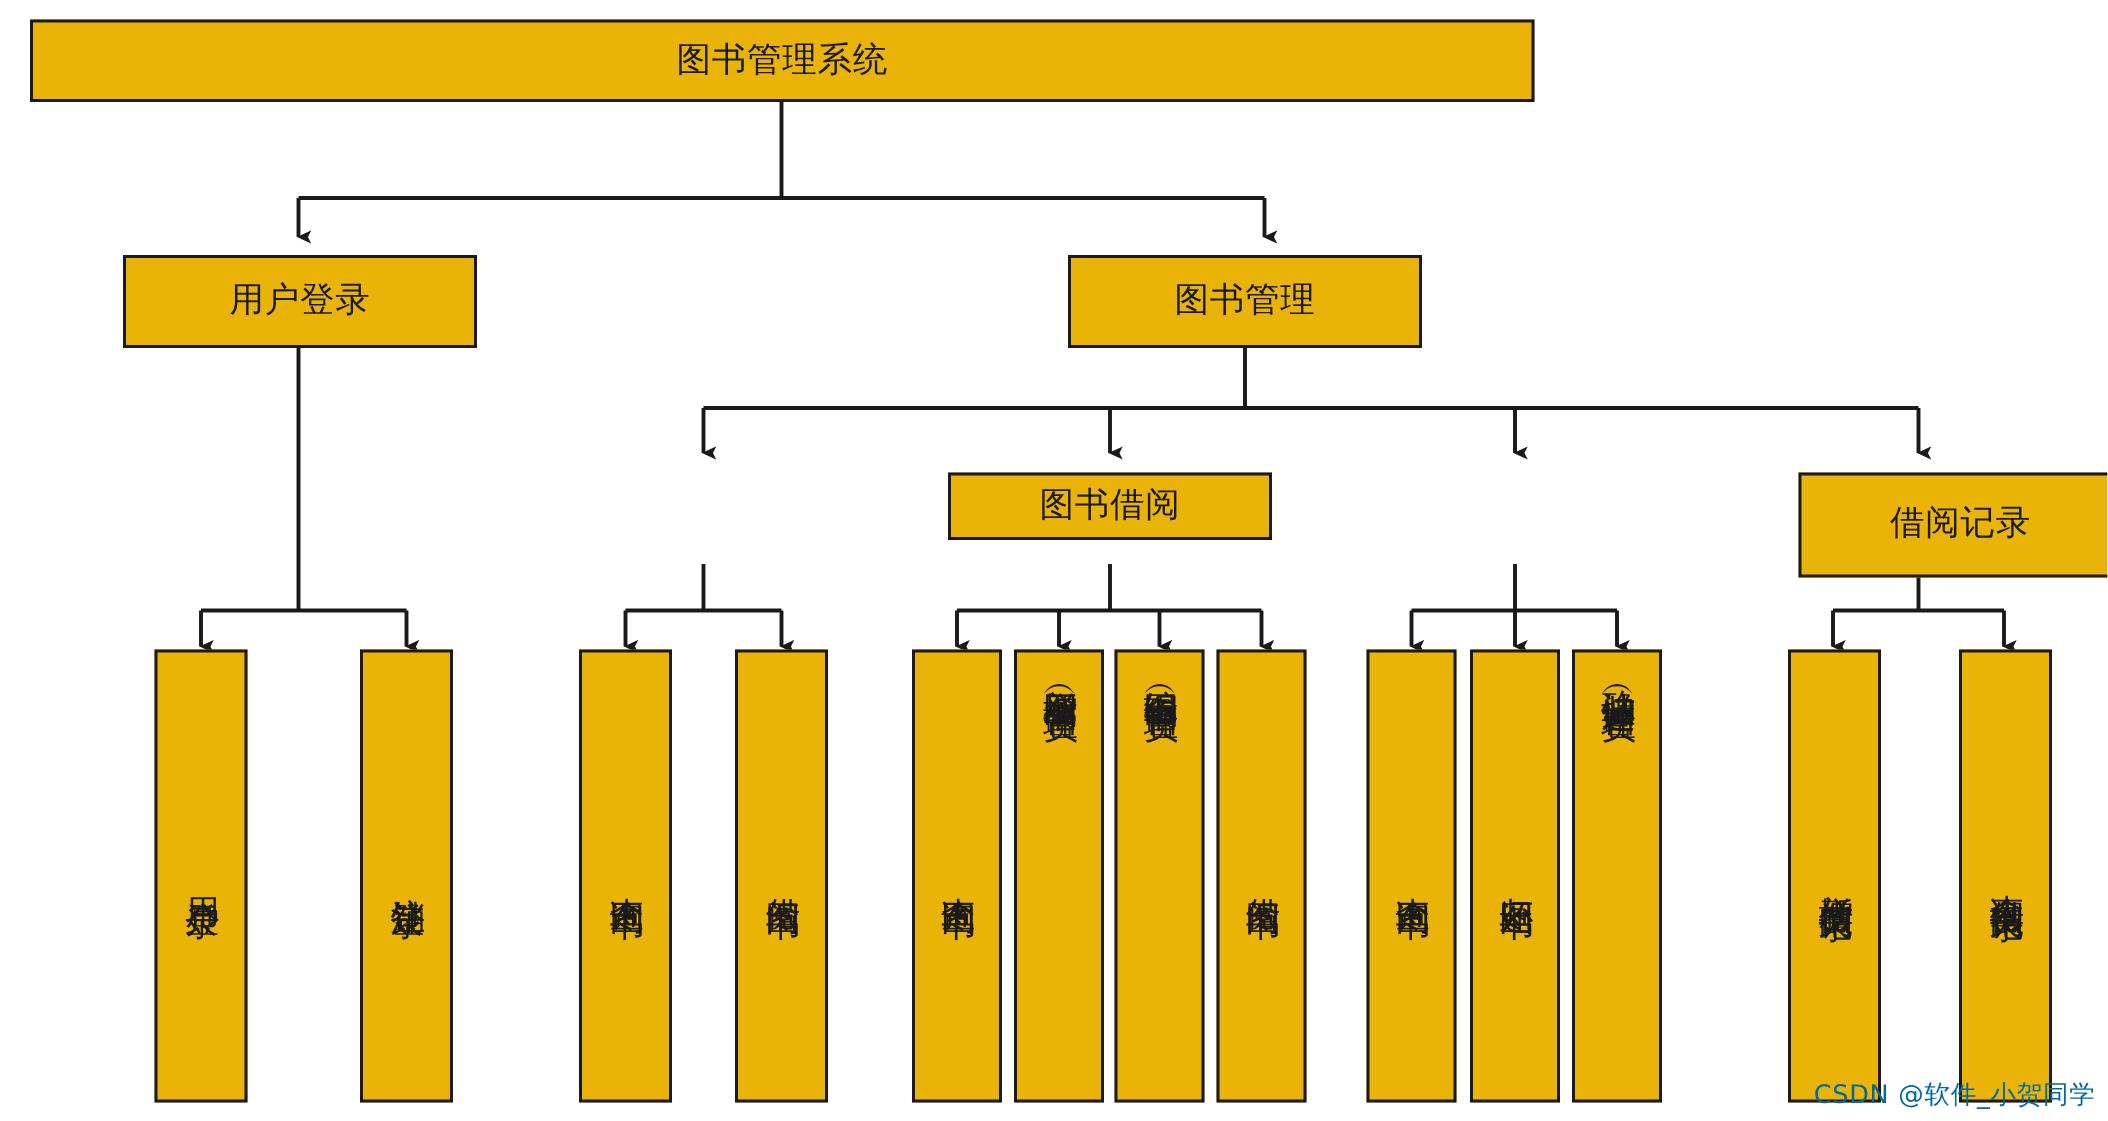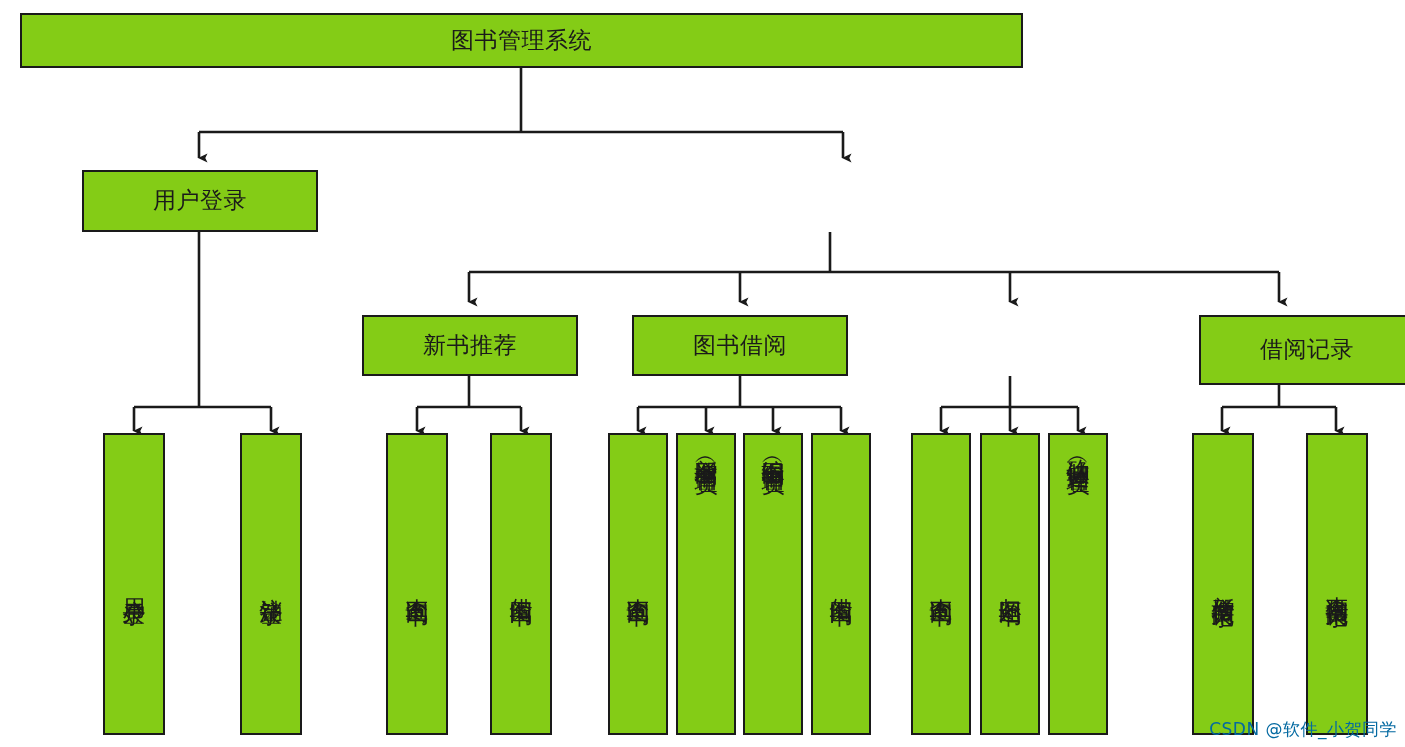--- a/index.html
+++ b/index.html
@@ -22,21 +22,21 @@
     position: absolute;
     left: 0;
     top: 0;
     width: 1405px;
     height: 747px;
   }
   .node {
     position: absolute;
     box-sizing: border-box;
     border: 2px solid #1a1a1a;
-    background: #84cc16;
+    background: #eab308;
     display: flex;
     align-items: center;
     justify-content: center;
     color: #1a1a1a;
   }
   .node-label {
     font-size: 23px;
     line-height: 1.18;
     letter-spacing: 0.5px;
     white-space: nowrap;
@@ -137,26 +137,26 @@
   </svg>
 
   <div class="node" style="left:20px; top:13px; width:1003px; height:55px;">
     <span class="node-label">图书管理系统</span>
   </div>
 
   <div class="node" style="left:82px; top:170px; width:236px; height:62px;">
     <span class="node-label">用户登录</span>
   </div>
 
-
-  <div class="node" style="left:362px; top:315px; width:216px; height:61px;">
-    <span class="node-label">新书推荐</span>
-  </div>
-
-  <div class="node" style="left:632px; top:315px; width:216px; height:61px;">
+  <div class="node" style="left:712px; top:170px; width:236px; height:62px;">
+    <span class="node-label">图书管理</span>
+  </div>
+
+
+  <div class="node" style="left:632px; top:315px; width:216px; height:45px;">
     <span class="node-label">图书借阅</span>
   </div>
 
 
   <div class="node" style="left:1172px; top:315px; width:216px; height:70px;margin-left:27px;">
     <span class="node-label">借阅记录</span>
   </div>
 
   <div class="node vertical leaf-short" style="left:103px; top:433px; width:62px; height:302px;">
     <span class="node-label">用户登录</span>

